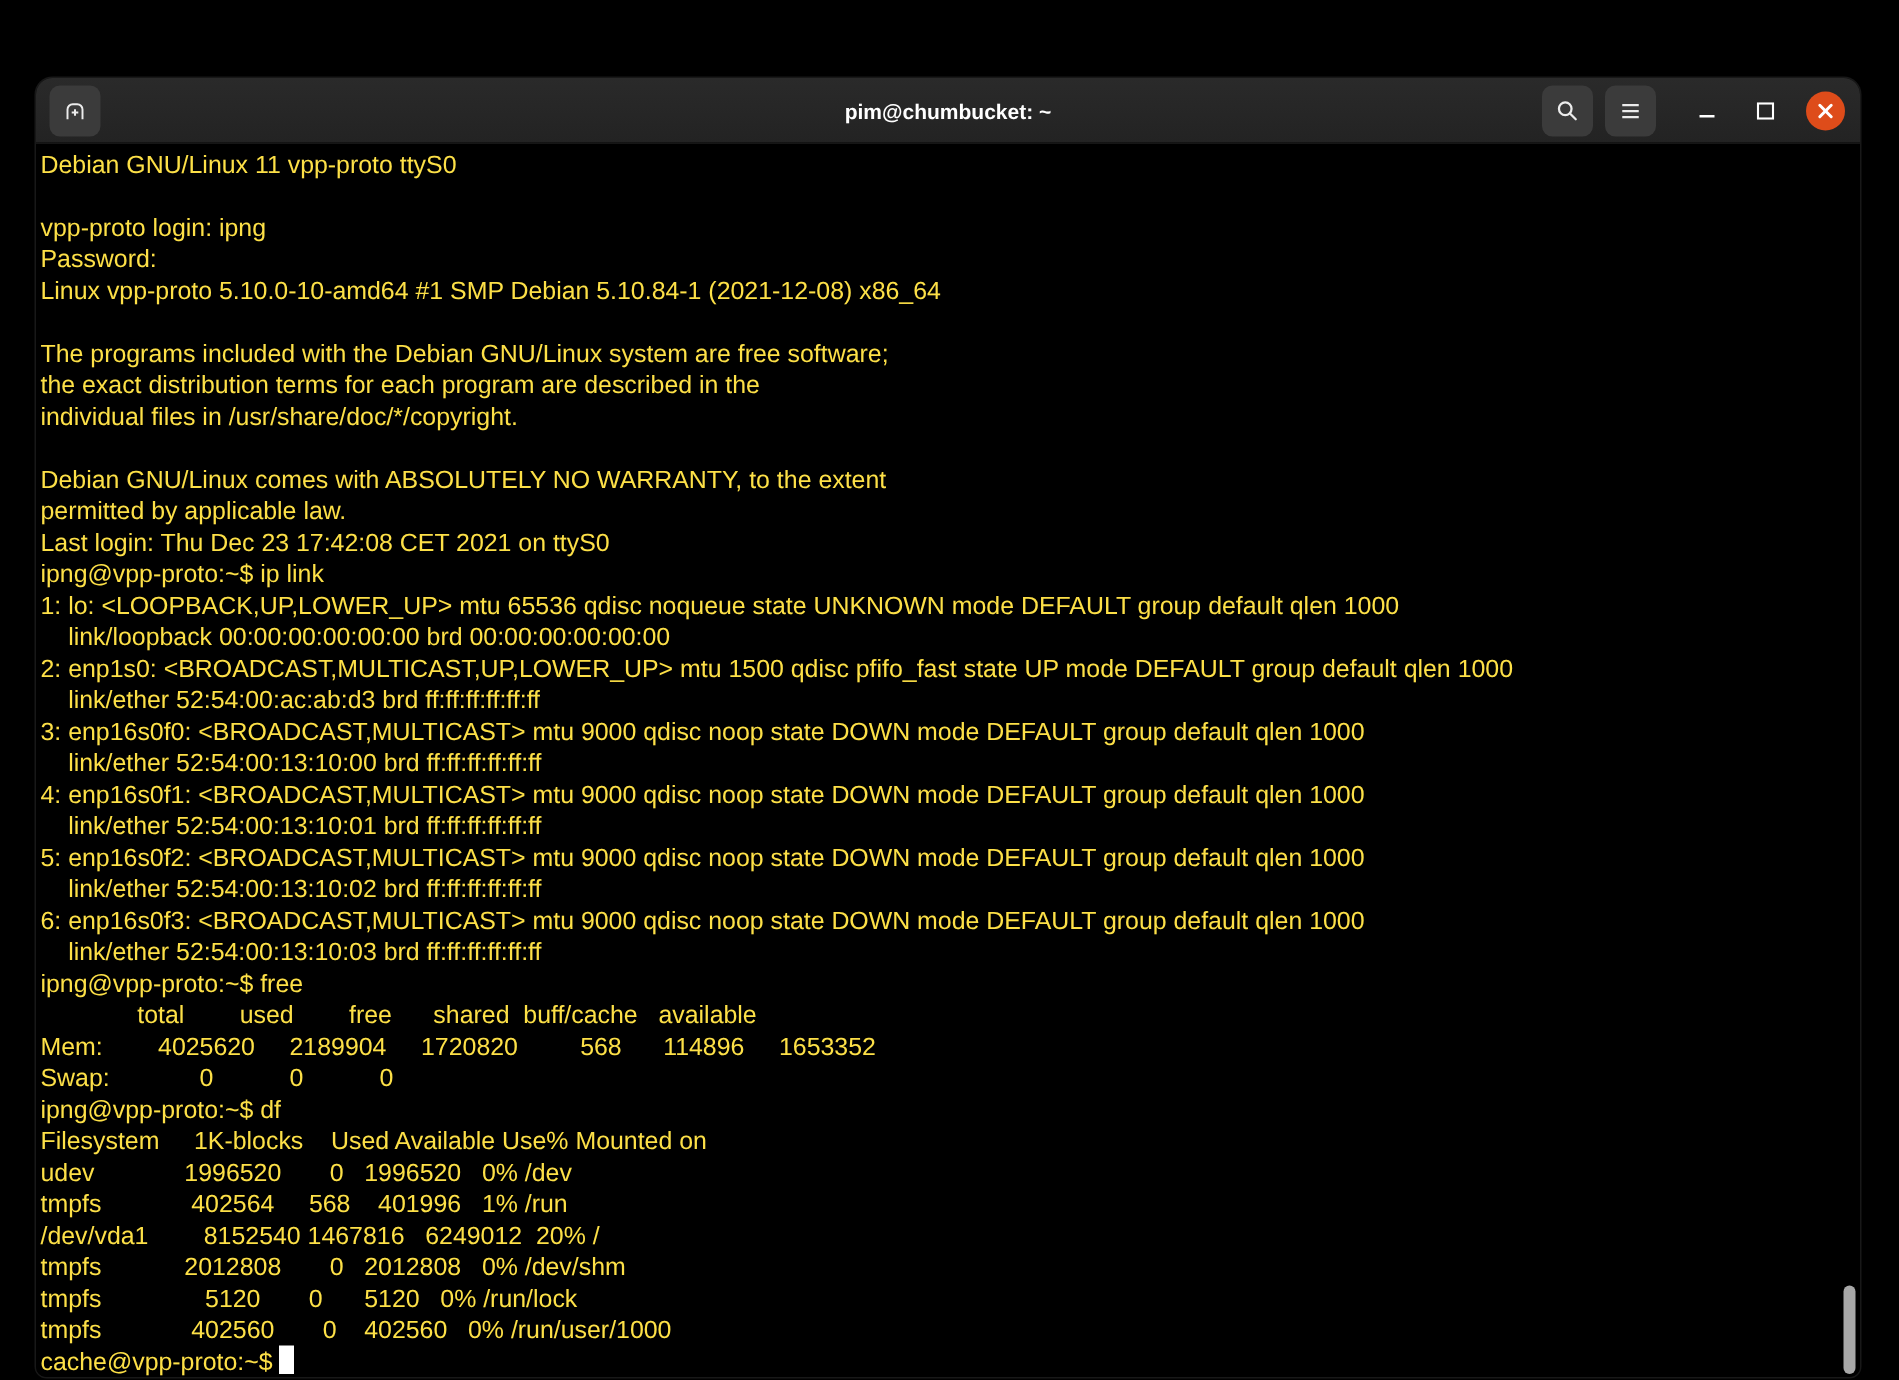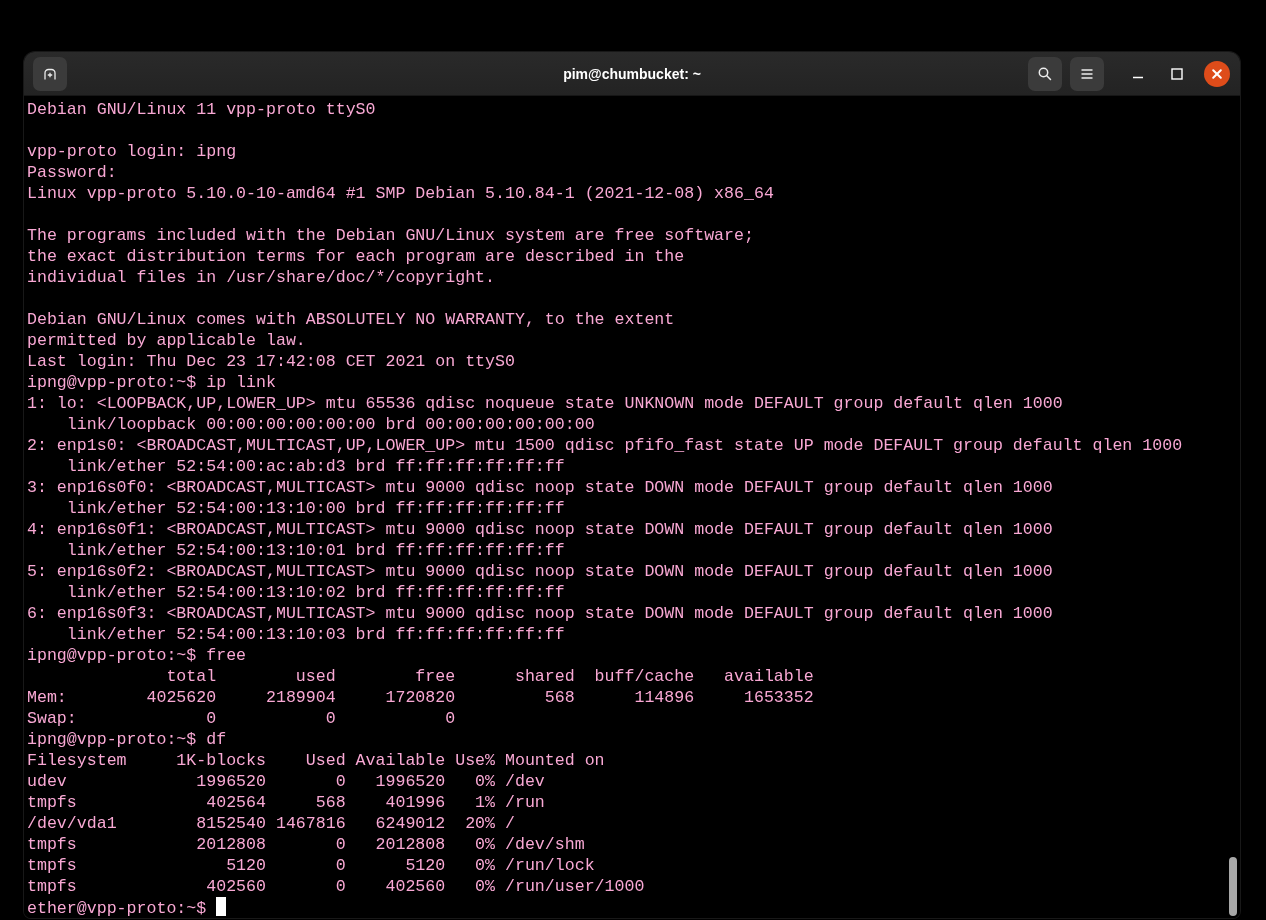--- a/index.html
+++ b/index.html
@@ -64,22 +64,22 @@
   .terminal {
     position: absolute; left: 0; top: 44px; right: 0; bottom: 0;
     background: #000000;
     padding: 3px 0 0 3px;
     color: #ffffff;
     font-family: "DejaVu Sans Mono", monospace;
     font-size: 16.6px; line-height: 21px;
     cursor: text;
   }
   .terminal pre, .prompt-line {
-    font-family: Liberation Mono, monospace; font-size: inherit; line-height: inherit;
-    white-space: pre; color: #f9a8d4;
+    font-family: Liberation Sans, sans-serif; font-size: inherit; line-height: inherit;
+    white-space: pre; color: #fde047;
   }
   .prompt-line { display: block; }
   .cursor-block {
     display: inline-block; width: 10px; height: 19px;
     background: #ffffff; vertical-align: -3px;
   }
 
   .scrollbar-thumb {
     position: absolute; right: 3px; top: 805px;
     width: 8px; height: 59px;
@@ -191,19 +191,19 @@
 Mem:        4025620     2189904     1720820         568      114896     1653352
 Swap:             0           0           0
 ipng@vpp-proto:~$ df
 Filesystem     1K-blocks    Used Available Use% Mounted on
 udev             1996520       0   1996520   0% /dev
 tmpfs             402564     568    401996   1% /run
 /dev/vda1        8152540 1467816   6249012  20% /
 tmpfs            2012808       0   2012808   0% /dev/shm
 tmpfs               5120       0      5120   0% /run/lock
 tmpfs             402560       0    402560   0% /run/user/1000</pre>
-      <div class="prompt-line"><span>ether@vpp-proto:~$ </span><span class="cursor-block"></span></div>
+      <div class="prompt-line"><span>cache@vpp-proto:~$ </span><span class="cursor-block"></span></div>
     </div>
 
     <div class="scrollbar-thumb"></div>
 
   </div>
 </div>
 
 </body></html>

